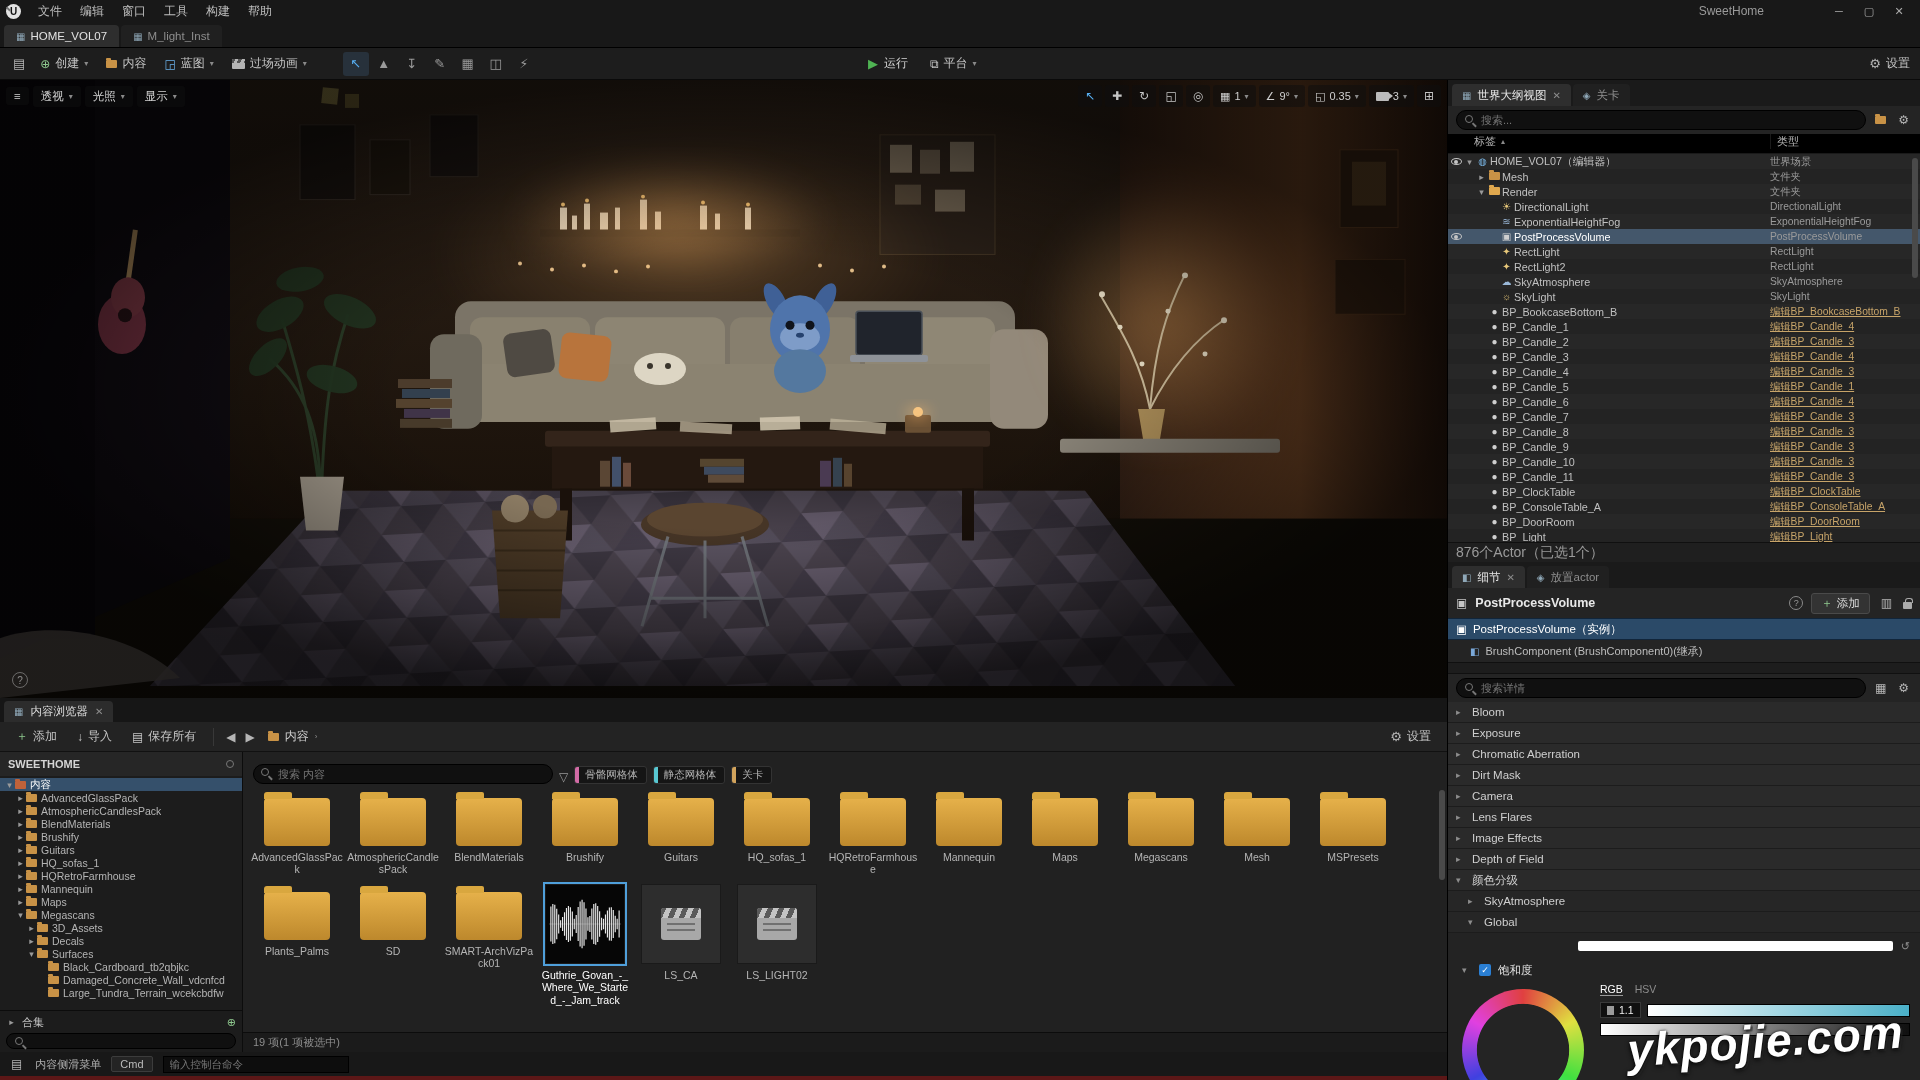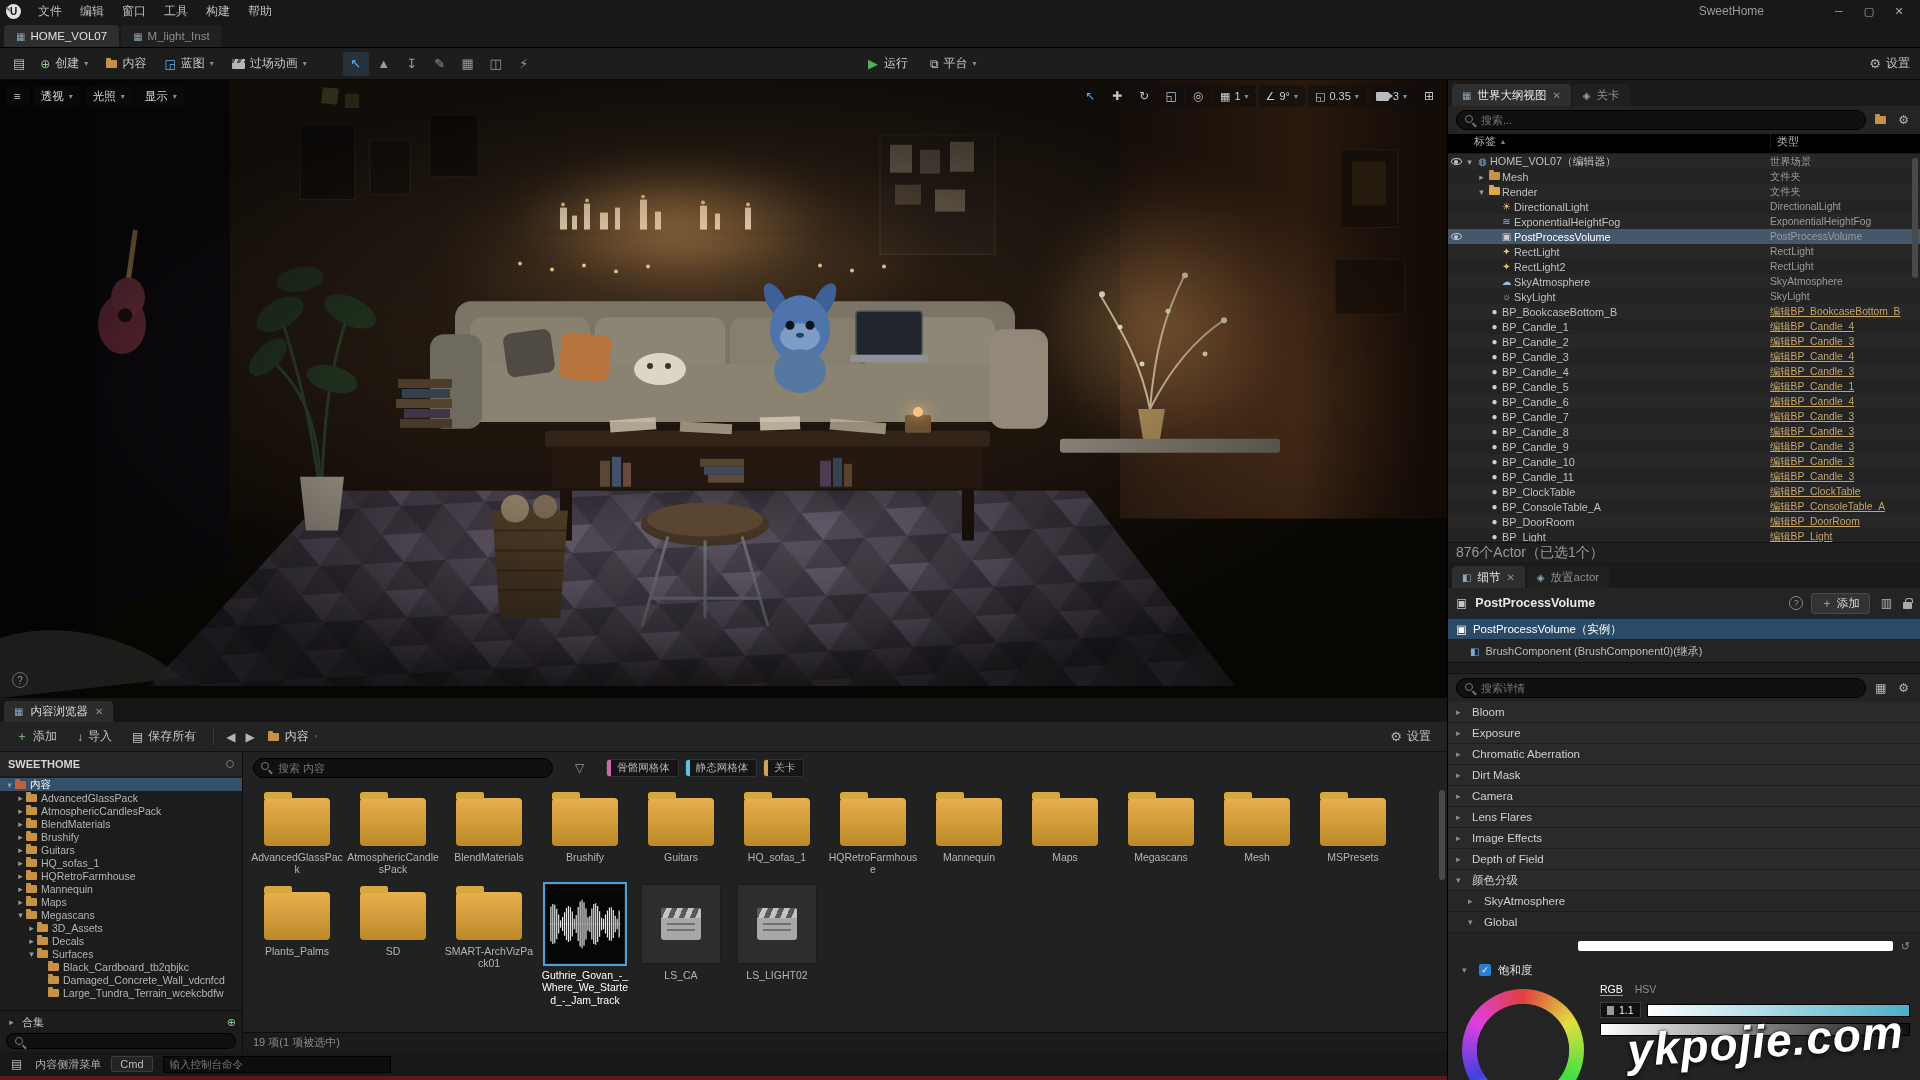--- a/index.html
+++ b/index.html
@@ -67,21 +67,21 @@
 .cb-side-head{height:24px;display:flex;align-items:center;padding:0 8px;background:#262626;color:#d5d5d5;font-weight:bold;font-size:11px;gap:6px;flex:none}
 .tree{flex:1;overflow:hidden;padding-top:2px}
 .tree-item{height:13px;display:flex;align-items:center;padding:0 4px;color:#b5b5b5;white-space:nowrap;font-size:10.5px}
 .tree-item.selected{background:#35506b;color:#fff}
 .tree-label{overflow:hidden;text-overflow:ellipsis}
 .collections{border-top:1px solid #0c0c0c;padding:3px 6px;flex:none;font-size:11px}
 .coll-head{display:flex;align-items:center;gap:5px;height:16px;color:#c0c0c0}
 .plus-circ{color:#8fc98f;font-size:11px}
 .coll-search{height:16px;background:#101010;border:1px solid #000;border-radius:8px;margin-top:3px;position:relative}
 .cb-main{flex:1;display:flex;flex-direction:column;min-height:0;background:#212121}
-.cb-filter{height:32px;display:flex;align-items:center;gap:22px;padding:0 10px;flex:none}
+.cb-filter{height:32px;display:flex;align-items:flex-end;gap:6px;padding:0 10px;flex:none}
 .searchwrap{position:relative;display:flex;align-items:center}
 .searchwrap input{height:20px;background:#101010;border:1px solid #000;border-radius:10px;color:#ccc;font-size:11px;padding:0 8px 0 24px;outline:none}
 .cbsearch{width:300px}
 .funnel{color:#9a9a9a;font-size:12px}
 .chip{height:18px;background:#151515;border:1px solid #333;border-radius:3px;display:flex;align-items:center;padding:0 8px 0 0;gap:6px;font-size:10.5px;color:#b5b5b5;overflow:hidden}
 .chip-bar{width:4px;align-self:stretch}
 .grid{flex:1;display:flex;flex-wrap:wrap;align-content:flex-start;padding:2px 6px;overflow:hidden;position:relative}
 .cell{width:96px;display:flex;flex-direction:column;align-items:center;padding:4px 2px}
 .folder-ic{width:66px;height:48px;background:linear-gradient(#e6b14a,#bd882c);border-radius:4px;position:relative;margin-top:8px}
 .folder-ic::before{content:"";position:absolute;top:-6px;left:0;width:28px;height:7px;background:#d9a73f;border-radius:3px 2px 0 0}
@@ -89,21 +89,21 @@
 .thumb{width:80px;height:80px;background:#2d2d2d;border:1px solid #1a1a1a;display:flex;align-items:center;justify-content:center;position:relative}
 .thumb.audio{background:#060606}
 .cell.selected .thumb{outline:2px solid #4f9fda}
 .cell.selected .cell-label{color:#fff}
 .clapper{width:40px;height:32px;background:#a8a8a8;border-radius:3px;position:relative}
 .clapper::before{content:"";position:absolute;top:0;left:0;right:0;height:10px;border-radius:3px 3px 0 0;background:repeating-linear-gradient(115deg,#5a5a5a 0 5px,#c4c4c4 5px 10px)}
 .clapper::after{content:"";position:absolute;top:15px;left:6px;right:6px;height:2px;background:#707070;box-shadow:0 6px 0 #707070}
 .cb-status{height:20px;background:#1b1b1b;border-top:1px solid #0c0c0c;display:flex;align-items:center;padding:0 10px;color:#8d8d8d;font-size:11px;flex:none}
 .consolebar{height:24px;background:#181818;display:flex;align-items:center;gap:10px;padding:0 8px;flex:none;font-size:11px;color:#b0b0b0}
 .cmd-box{border:1px solid #3c3c3c;background:#242424;padding:1px 8px;border-radius:2px;color:#bbb}
-.console-input{width:228px;height:17px;background:#0d0d0d;border:1px solid #000;color:#999;font-size:10.5px;padding:0 6px;outline:none}
+.console-input{width:186px;height:17px;background:#0d0d0d;border:1px solid #000;color:#999;font-size:10.5px;padding:0 6px;outline:none}
 .redline{height:4px;background:#5c1717;flex:none}
 
 
 .rp-tabs{height:26px;background:#1a1a1a;display:flex;align-items:flex-end;gap:2px;padding:0 4px;flex:none}
 .rp-tab{height:22px;border-radius:4px 4px 0 0;padding:0 10px;display:flex;align-items:center;gap:6px;font-size:11.5px;background:#202020;color:#8d8d8d}
 .rp-tab.active{background:#2e2e2e;color:#e6e6e6}
 .out-search-row{height:28px;display:flex;align-items:center;gap:6px;padding:0 8px;flex:none;background:#242424}
 .search-box{flex:1;height:20px;background:#101010;border:1px solid #000;border-radius:10px;position:relative;display:flex;align-items:center}
 .search-box input{background:transparent;border:none;outline:none;color:#ccc;font-size:11px;width:100%;padding:0 8px 0 24px}
 .out-cols{height:20px;background:#000000;display:flex;align-items:flex-start;font-size:11px;color:#b5b5b5;flex:none;border-bottom:1px solid #1a1a1a}

